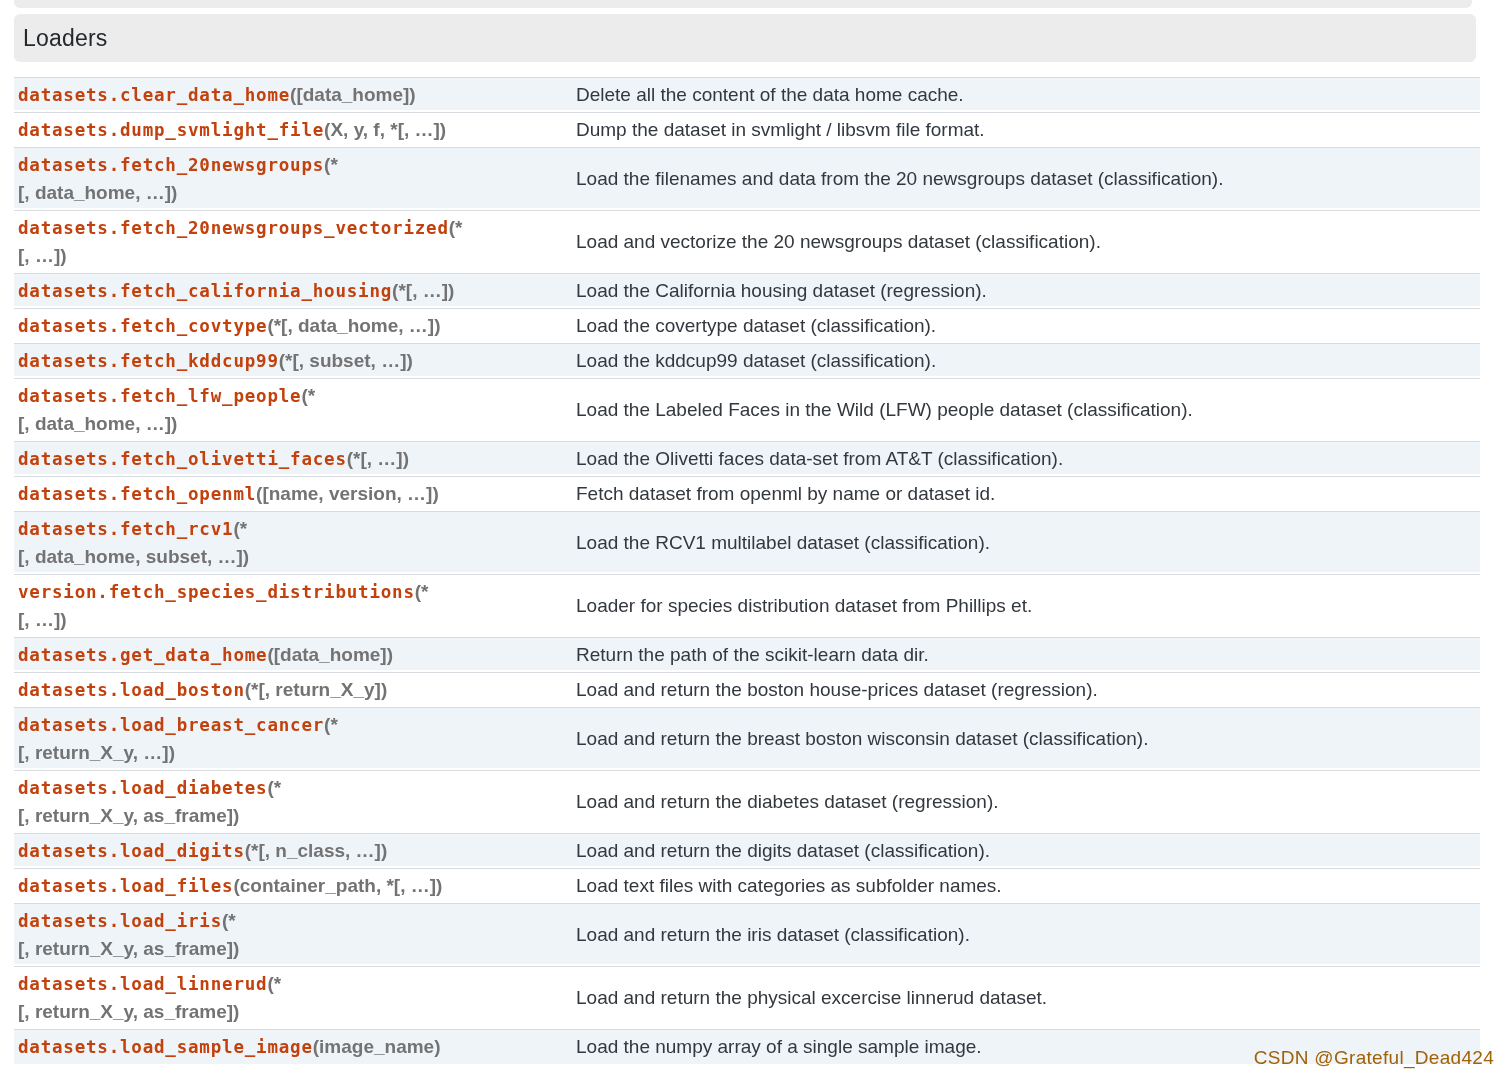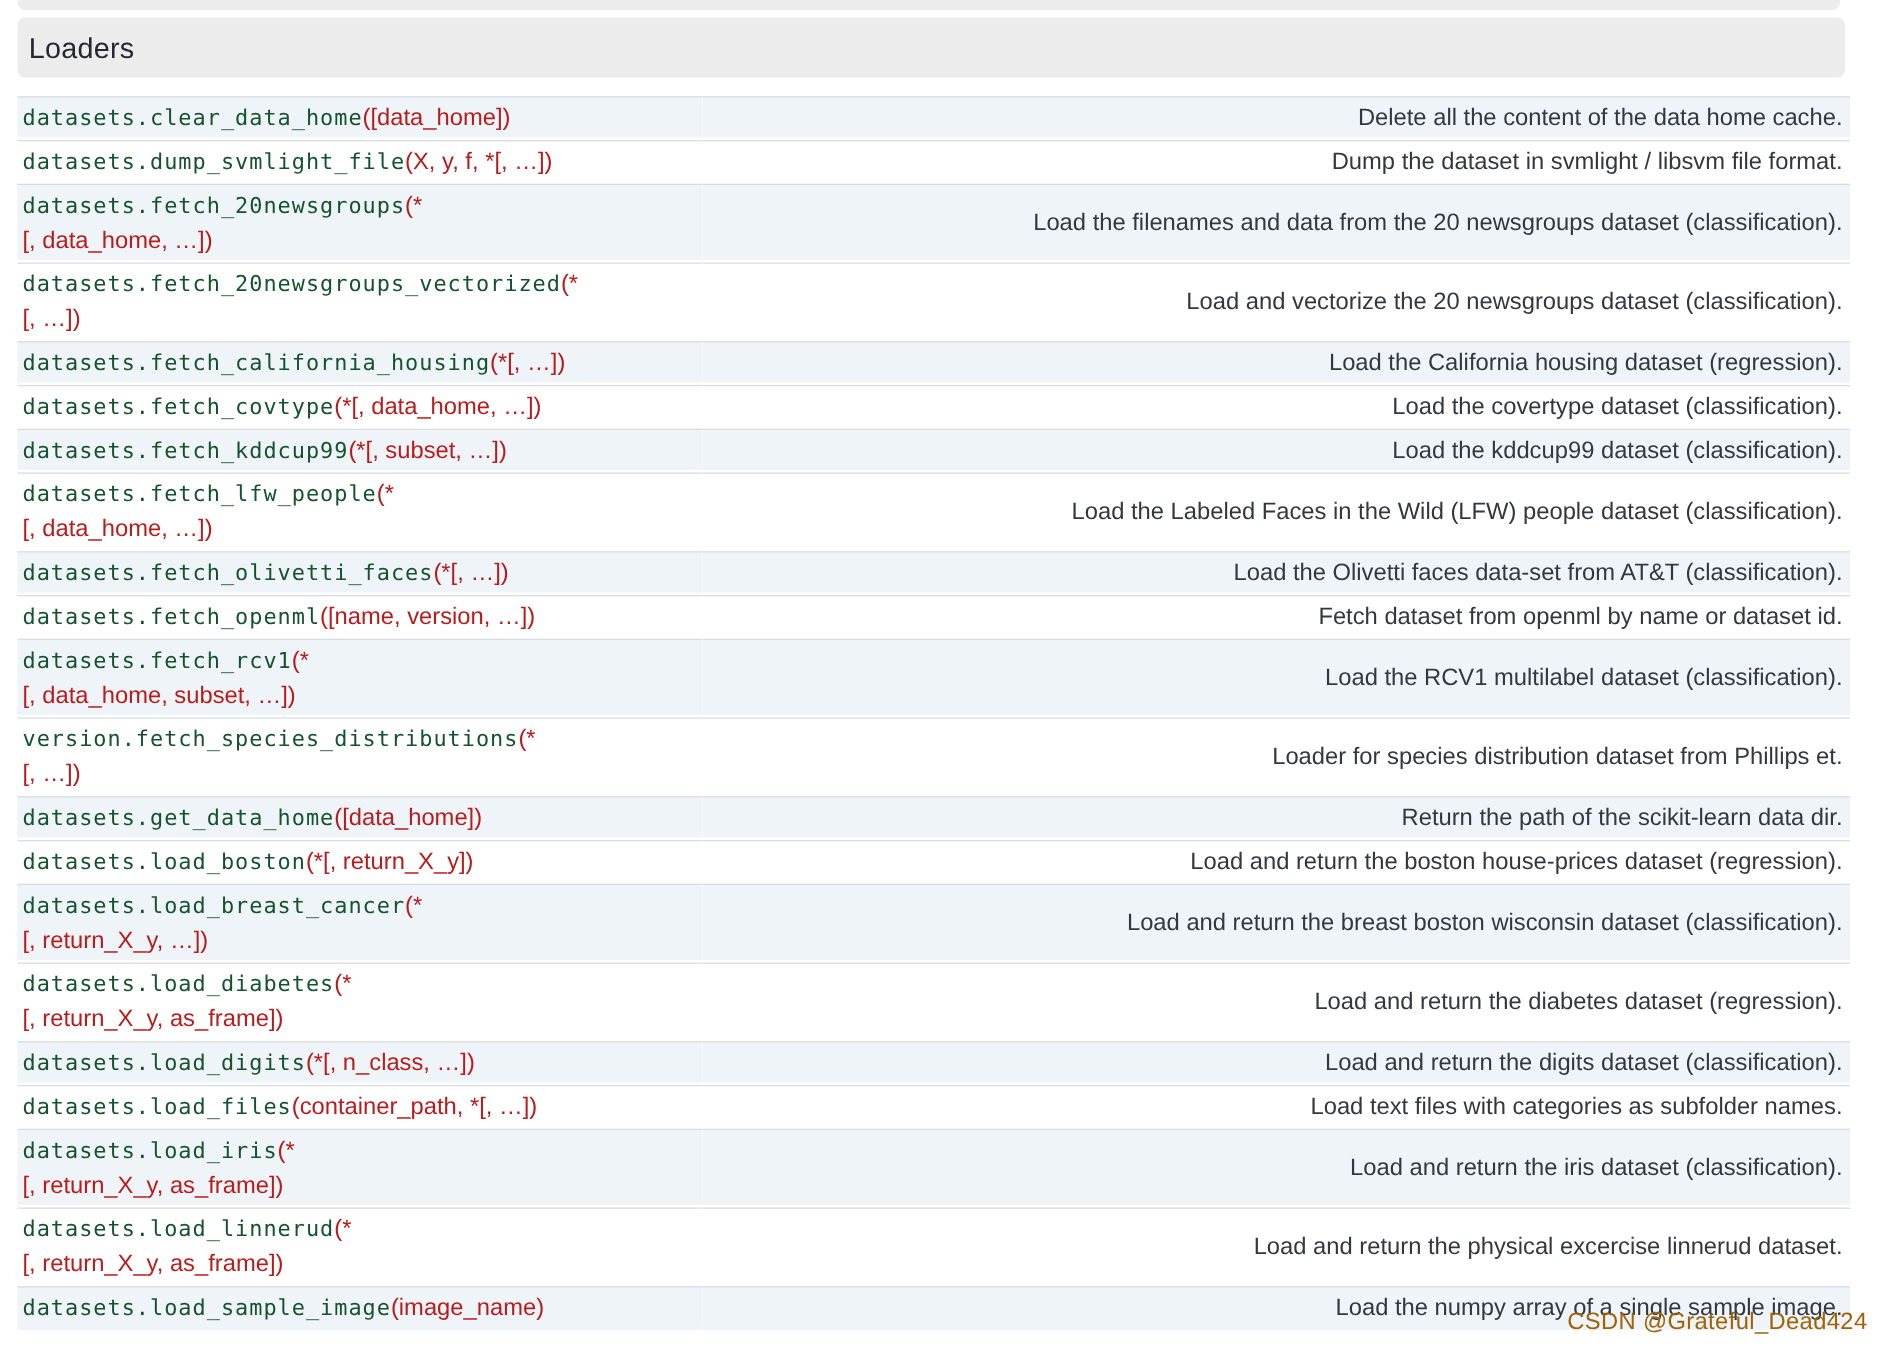--- a/index.html
+++ b/index.html
@@ -37,27 +37,27 @@
   td {
     vertical-align: middle;
     border-top: 1px solid #d8dce0;
     box-shadow: 0 -2px 0 0 #ffffff;
     padding: 3px 6px 3px 0;
     font-size: 19px;
     line-height: 28px;
     color: #32383e;
   }
   td.cell-func { padding-left: 4px; white-space: pre-line; }
-  td.cell-desc { padding-left: 14px; text-align: right; }
+  td.cell-desc { padding-left: 14px; }
   a.func {
     font-family: "DejaVu Sans Mono", monospace;
-    font-weight: normal; font-size: 17.5px; letter-spacing: 0.8px;
-    color: #14532d; text-decoration: none; cursor: pointer;
+    font-weight: bold; font-size: 17.5px; letter-spacing: 0.8px;
+    color: #c2410c; text-decoration: none; cursor: pointer;
   }
-  .params { font-size: 19px; color: #b91c1c; }
+  .params { font-size: 19px; color: #737373; font-weight: bold; }
 
   .watermark {
     position: absolute; top: 1047px; right: 16px;
     font-size: 19px; color: #a16207; letter-spacing: 0.3px;
   }
 </style>
 </head>
 <body>
 
 <div class="page">

